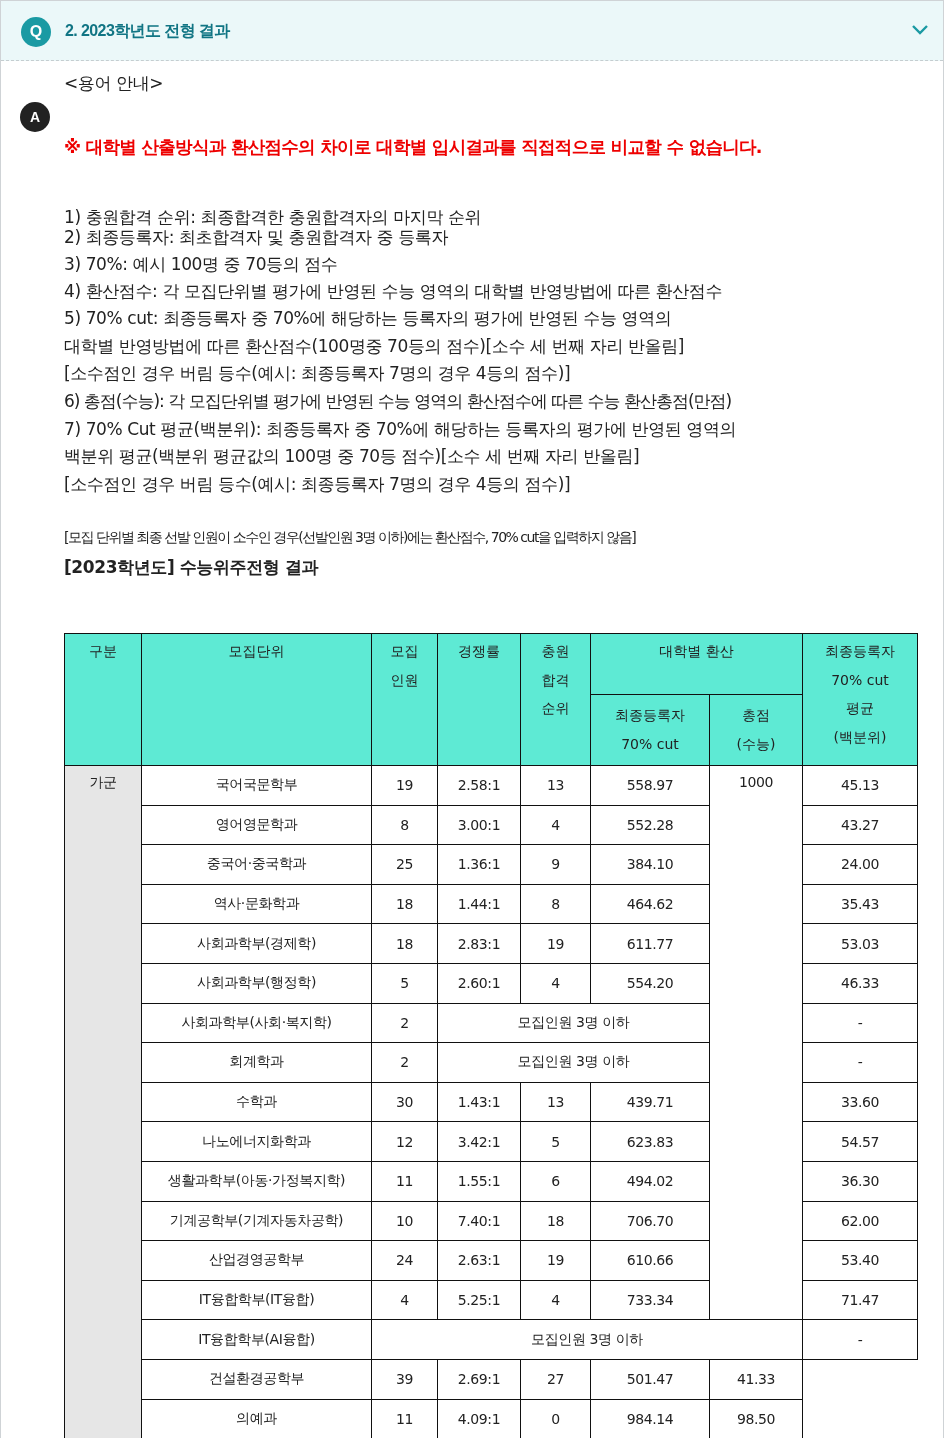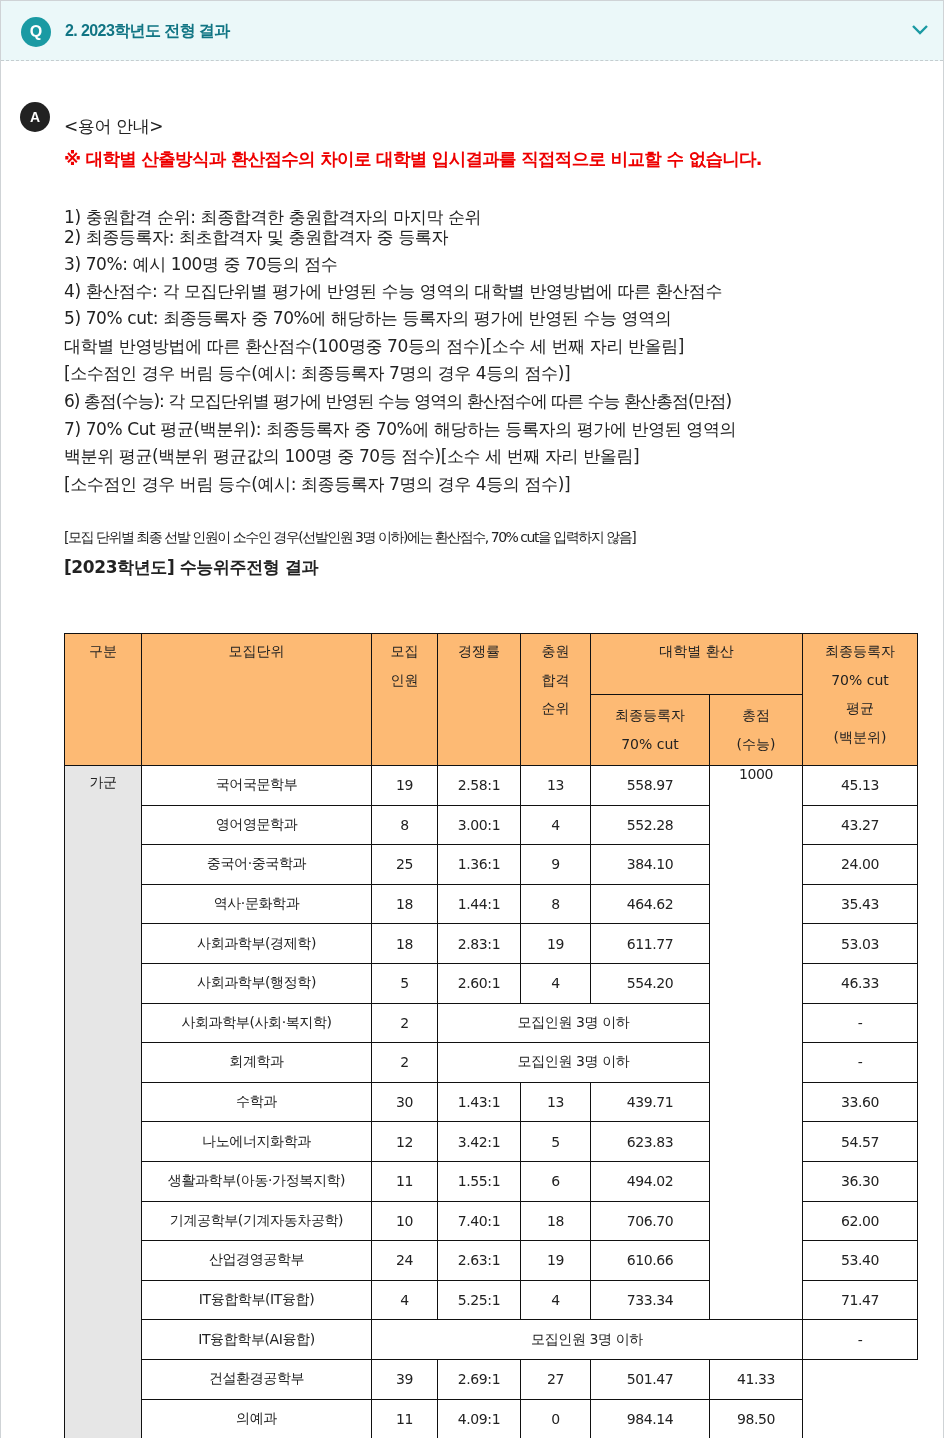--- a/index.html
+++ b/index.html
@@ -6,30 +6,30 @@
   html, body { width: 944px; height: 1438px; overflow: hidden; background: #fff; }
   body { font-family: "DejaVu Sans", "Liberation Sans", sans-serif; color: #222; position: relative; }
   .frame { position: absolute; left: 0; top: 0; width: 944px; height: 1438px; border: 1px solid #cfd3d6; border-bottom: none; }
   .q-header { position: absolute; left: 1px; top: 1px; width: 942px; height: 60px; background: #ebf8f9; border-bottom: 1px dashed #c5cdd0; }
   .q-badge { position: absolute; left: 20px; top: 16px; width: 30px; height: 30px; border-radius: 50%; background: #1a9aa3; color: #fff; font-weight: bold; font-size: 16px; text-align: center; line-height: 30px; font-family: "Liberation Sans", sans-serif; }
   .q-title { position: absolute; left: 64px; top: 20px; font-size: 16px; color: #117584; font-weight: bold; letter-spacing: -0.6px; font-family: "Liberation Sans", sans-serif; }
   .chevron { position: absolute; right: 14px; top: 22px; width: 18px; height: 14px; }
   .a-badge { position: absolute; left: 20px; top: 102px; width: 30px; height: 30px; border-radius: 50%; background: #222; color: #fff; font-weight: bold; font-size: 14px; text-align: center; line-height: 30px; font-family: "Liberation Sans", sans-serif; }
   .content { position: absolute; left: 64px; top: 0; width: 860px; }
   .line { position: absolute; left: 0; font-size: 17px; white-space: nowrap; color: #222; letter-spacing: -0.4px; }
-  .guide { top: 72px; margin-top: 43px; }
-  .warn { top: 135px; color: #ee0000; font-weight: bold; font-size: 17.5px; letter-spacing: -0.7px; margin-top: 12px; }
+  .guide { top: 72px; }
+  .warn { top: 135px; color: #ee0000; font-weight: bold; font-size: 17.5px; letter-spacing: -0.7px; }
   .note { font-size: 14px; letter-spacing: -1.5px; }
   .sect { font-weight: bold; font-size: 17px; letter-spacing: -0.4px; }
   table.res { position: absolute; left: 64px; top: 633px; border-collapse: collapse; table-layout: fixed; font-family: "DejaVu Sans", sans-serif; }
   table.res td, table.res th { border: 1.5px solid #111; text-align: center; font-size: 14px; font-weight: normal; color: #222; }
-  table.res th { background: #fdba74; vertical-align: top; line-height: 28.5px; padding-top: 3px; }
+  table.res th { background: #5eead4; vertical-align: top; line-height: 28.5px; padding-top: 3px; }
   table.res td { height: 39.6px; letter-spacing: -0.4px; }
   td.gun { background: #e6e6e6; vertical-align: top; padding-top: 8px; }
-  td.total { vertical-align: top; padding-top: 0; }
+  td.total { vertical-align: top; padding-top: 8px; }
   table.res th.sub { vertical-align: top; padding-top: 6px; }
 </style>
 </head>
 <body>
 
 <div class="frame"></div>
 
 <div class="q-header">
   <div class="q-badge">Q</div>
   <a class="q-title">2. 2023학년도 전형 결과</a>

